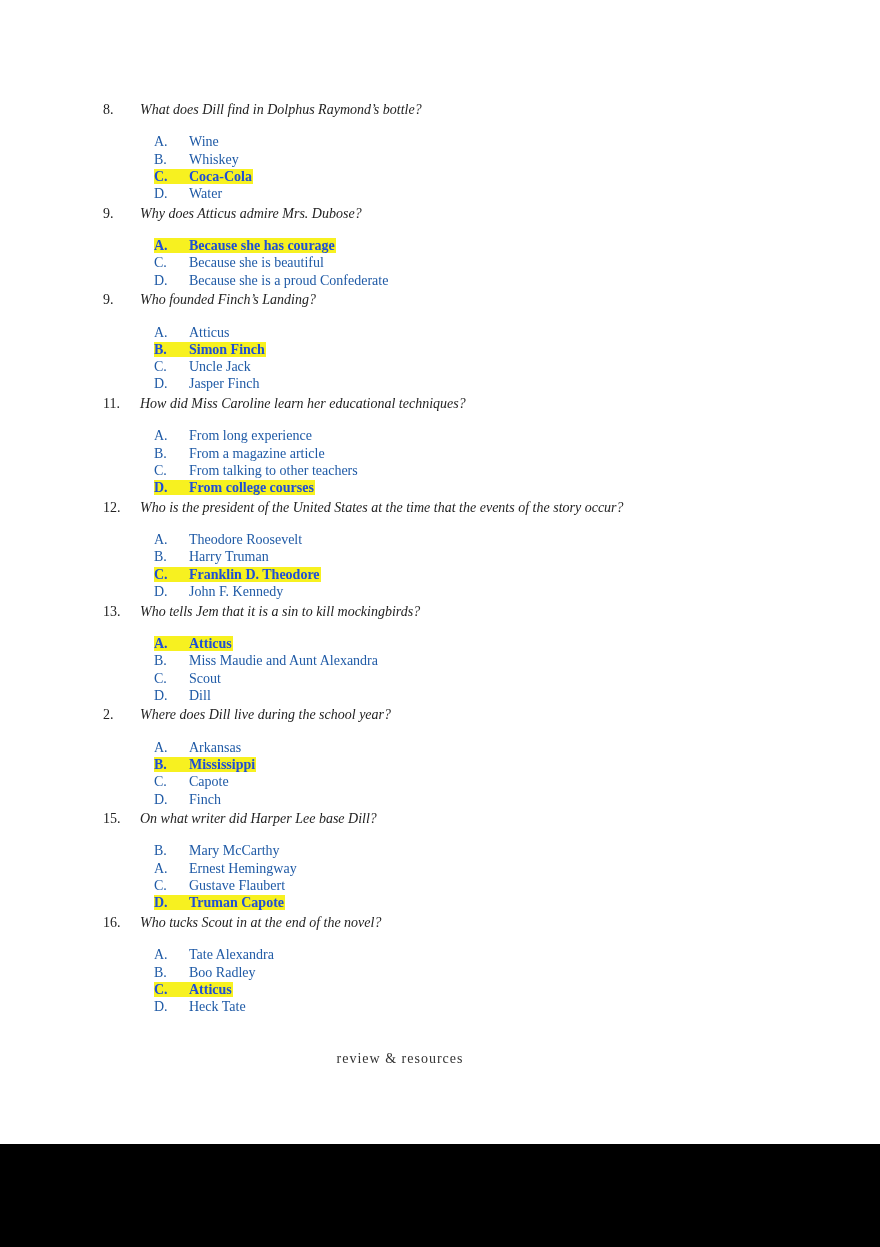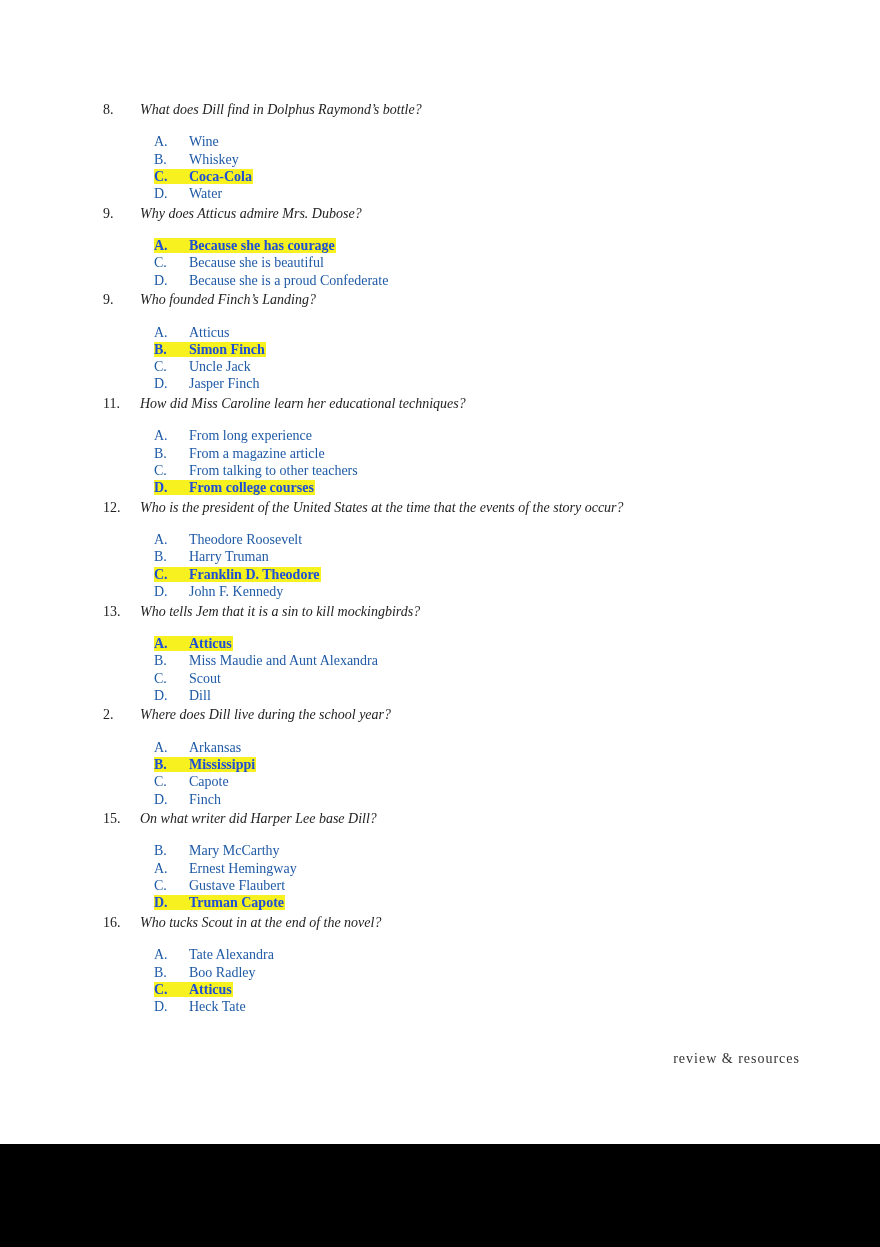--- a/index.html
+++ b/index.html
@@ -81,21 +81,21 @@
     .opt-wrap.correct {
       background: #f7f120;
       color: #1d4ed8;
       font-weight: bold;
     }
     .footer {
       position: absolute;
       top: 1051px;
       left: 0;
       width: 800px;
-      text-align: right;
+      text-align: center;
       font-size: 14px;
       letter-spacing: 1px;
       color: #333333;
     }
   </style>
 </head>
 <body>
 
 <div class="page">
   <div class="questions">

